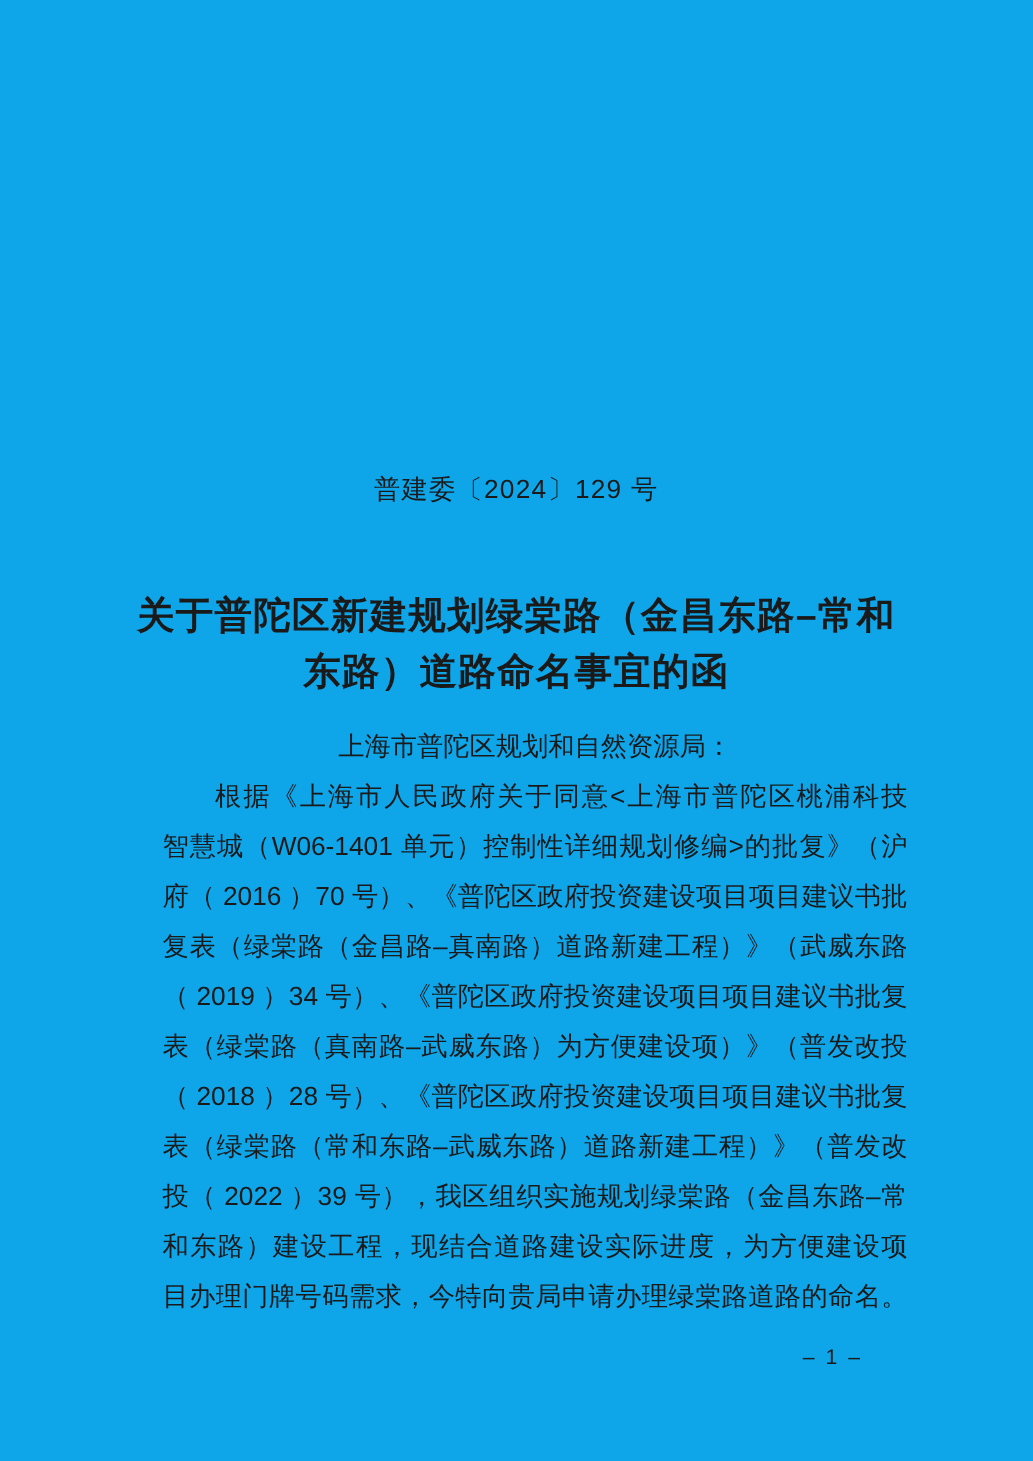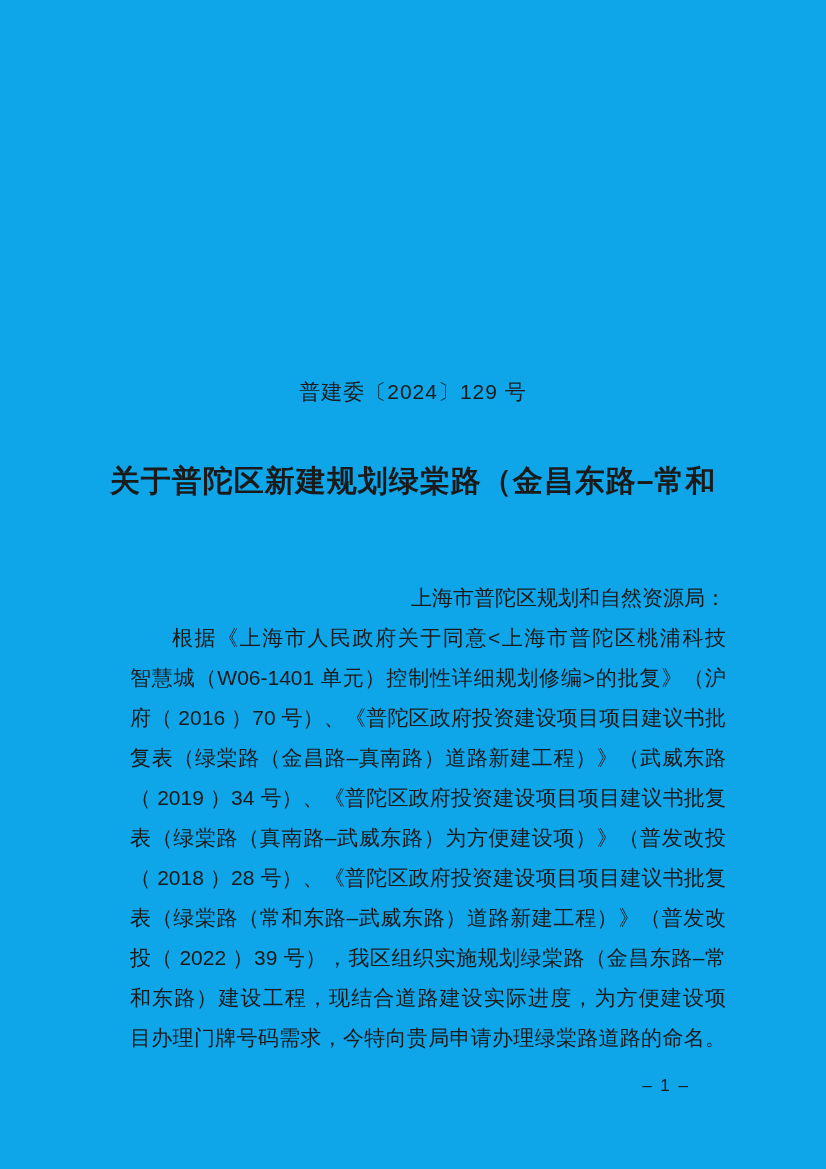--- a/index.html
+++ b/index.html
@@ -25,40 +25,40 @@
     font-size: 21px;
     line-height: 32px;
     letter-spacing: 1px;
     white-space: pre;
   }
   .title {
     position: absolute;
     top: 458px;
     left: 0;
     right: 0;
-    margin: 0;
+    margin: 12px;
     text-align: center;
     font-size: 30px;
     font-weight: 700;
     line-height: 45px;
     letter-spacing: 1px;
   }
   .title .title-line {
     display: block;
   }
   .doc-body {
     position: absolute;
     top: 578px;
     left: 130px;
     width: 596px;
     font-size: 21px;
     line-height: 40px;
   }
   .salutation {
-    text-align: right;
+    text-align: center;
     white-space: pre;
   }
   .body-line {
     text-align: justify;
     text-align-last: justify;
     white-space: pre-wrap;
   }
   .body-line.indent {
     text-indent: 42px;
   }
@@ -74,20 +74,21 @@
 </style>
 </head>
 <body>
 
 <div class="page">
 
   <div class="doc-number">普建委〔2024〕129 号</div>
 
   <h1 class="title">
     <span class="title-line">关于普陀区新建规划绿棠路（金昌东路–常和</span>
+    <span class="title-line">东路）道路命名事宜的函</span>
   </h1>
 
   <div class="doc-body">
     <div class="salutation">上海市普陀区规划和自然资源局：</div>
     <div class="body-line indent">根据《上海市人民政府关于同意&lt;上海市普陀区桃浦科技</div>
     <div class="body-line">智慧城（W06-1401 单元）控制性详细规划修编&gt;的批复》（沪</div>
     <div class="body-line">府（ 2016 ）70 号）、《普陀区政府投资建设项目项目建议书批</div>
     <div class="body-line">复表（绿棠路（金昌路–真南路）道路新建工程）》（武威东路</div>
     <div class="body-line">（ 2019 ）34 号）、《普陀区政府投资建设项目项目建议书批复</div>
     <div class="body-line">表（绿棠路（真南路–武威东路）为方便建设项）》（普发改投</div>

